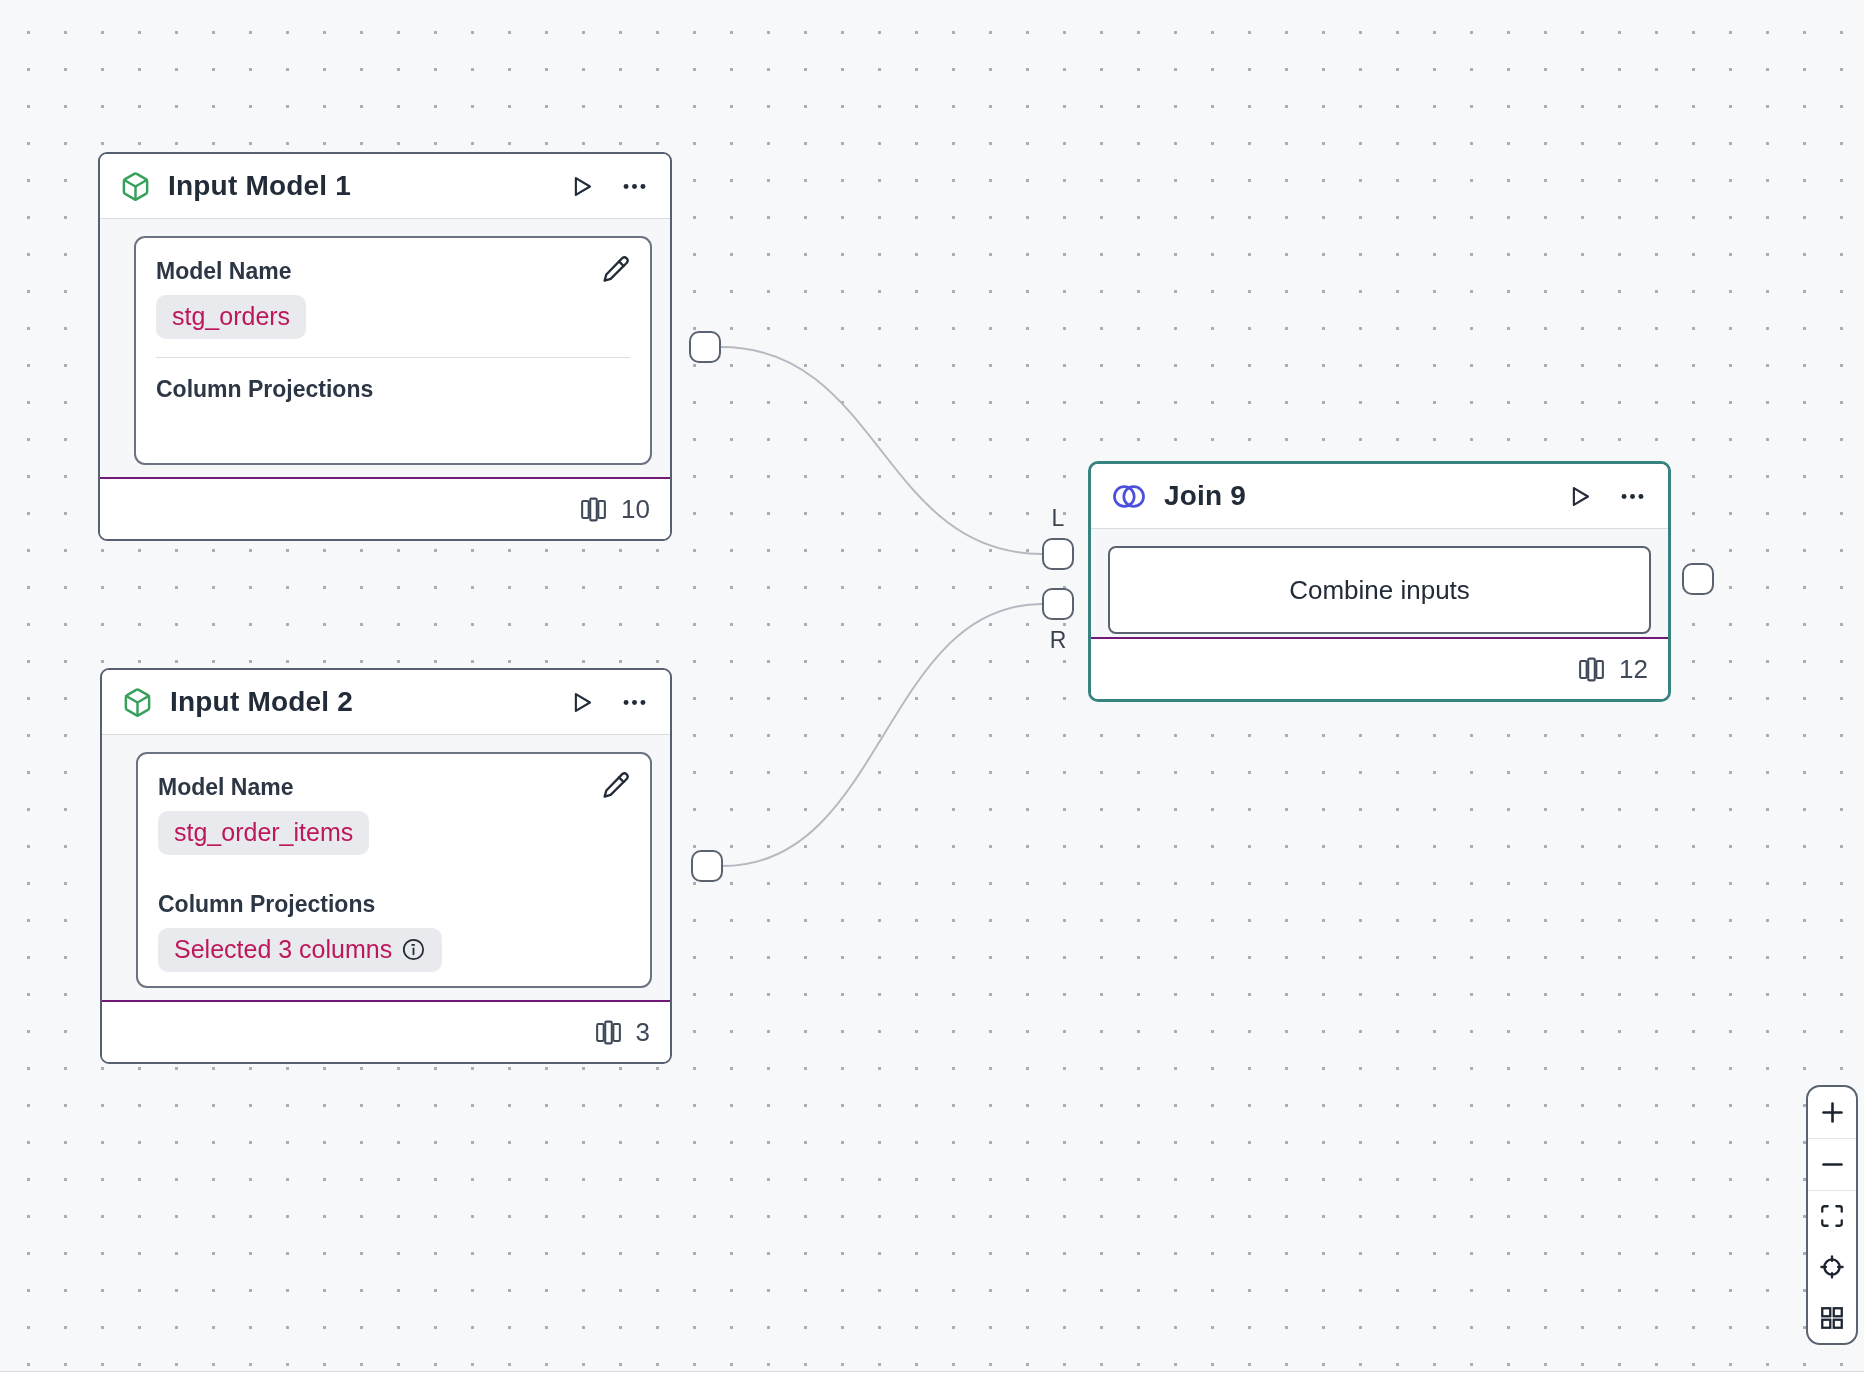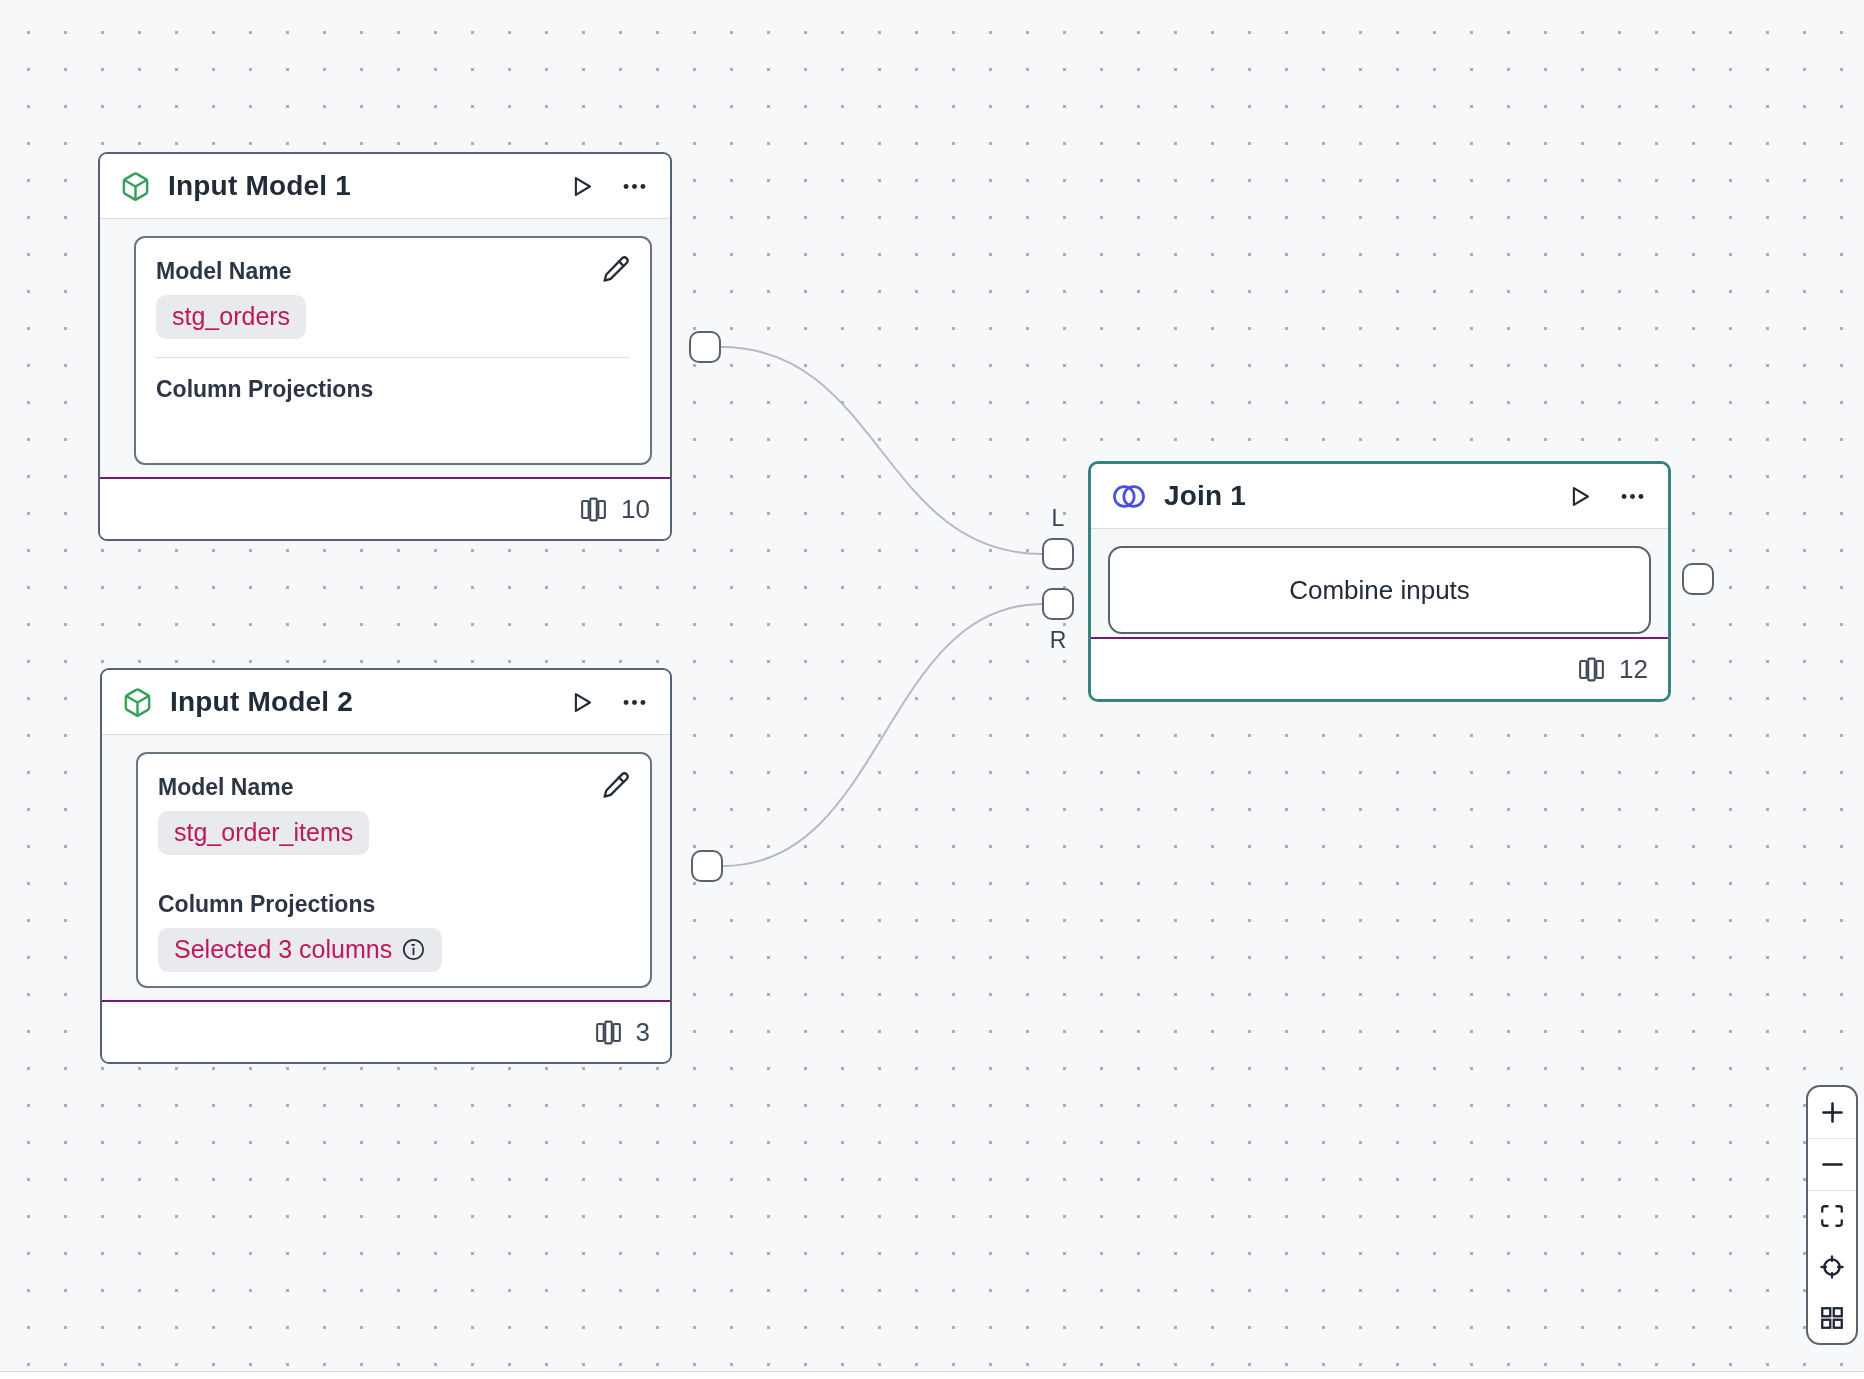--- a/index.html
+++ b/index.html
@@ -78,21 +78,21 @@
     padding:0 20px;
     background:#ffffff;
     border-top:2px solid #701a75;
   }
   .count { font-size:26px; color:#3f4958; }
 
   .combine-btn {
     position:absolute; left:17px; right:17px; top:17px; height:88px;
     background:#ffffff;
     border:2px solid #59626f;
-    border-radius:14px;
+    border-radius:8px;
     display:flex; align-items:center; justify-content:center;
     font-size:26px; color:#222b38; cursor:pointer;
   }
 
   .port {
     position:absolute; z-index:3;
     width:32px; height:32px;
     background:#ffffff;
     border:2px solid #59626f;
     border-radius:10px;
@@ -248,21 +248,21 @@
 </div>
 
 <div class="node selected" style="left:1088px; top:461px; width:583px; height:241px;">
   <div class="node-header">
     <span class="icon">
       <svg width="36" height="27" viewBox="0 0 34 26" fill="none" stroke="#4b50dd" stroke-width="2.6">
         <circle cx="12.5" cy="13" r="9.5"></circle>
         <circle cx="21.5" cy="13" r="9.5"></circle>
       </svg>
     </span>
-    <span class="node-title">Join 1</span>
+    <span class="node-title">Join 9</span>
     <span class="header-actions">
       <span class="icon-btn">
         <svg width="27" height="27" viewBox="0 0 24 24" fill="none" stroke="#222b38" stroke-width="1.9" stroke-linejoin="round">
           <polygon points="7 4.5 19.5 12 7 19.5 7 4.5"></polygon>
         </svg>
       </span>
       <span class="icon-btn">
         <svg width="27" height="27" viewBox="0 0 24 24" fill="#222b38">
           <circle cx="4.5" cy="12" r="2.2"></circle>
             <circle cx="12" cy="12" r="2.2"></circle>

